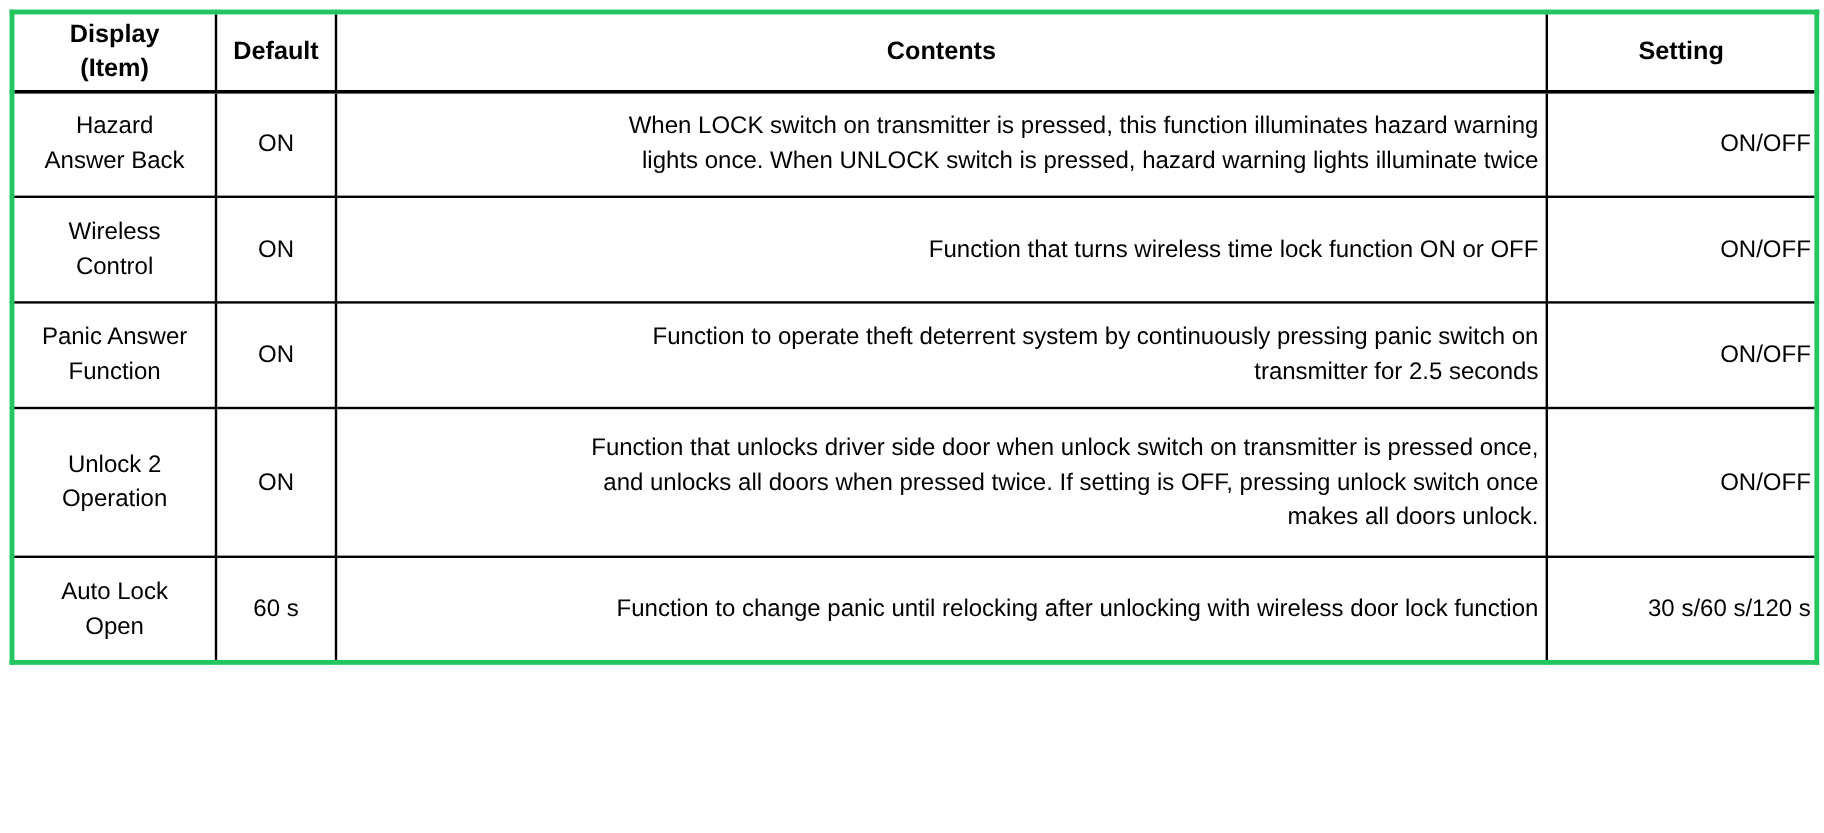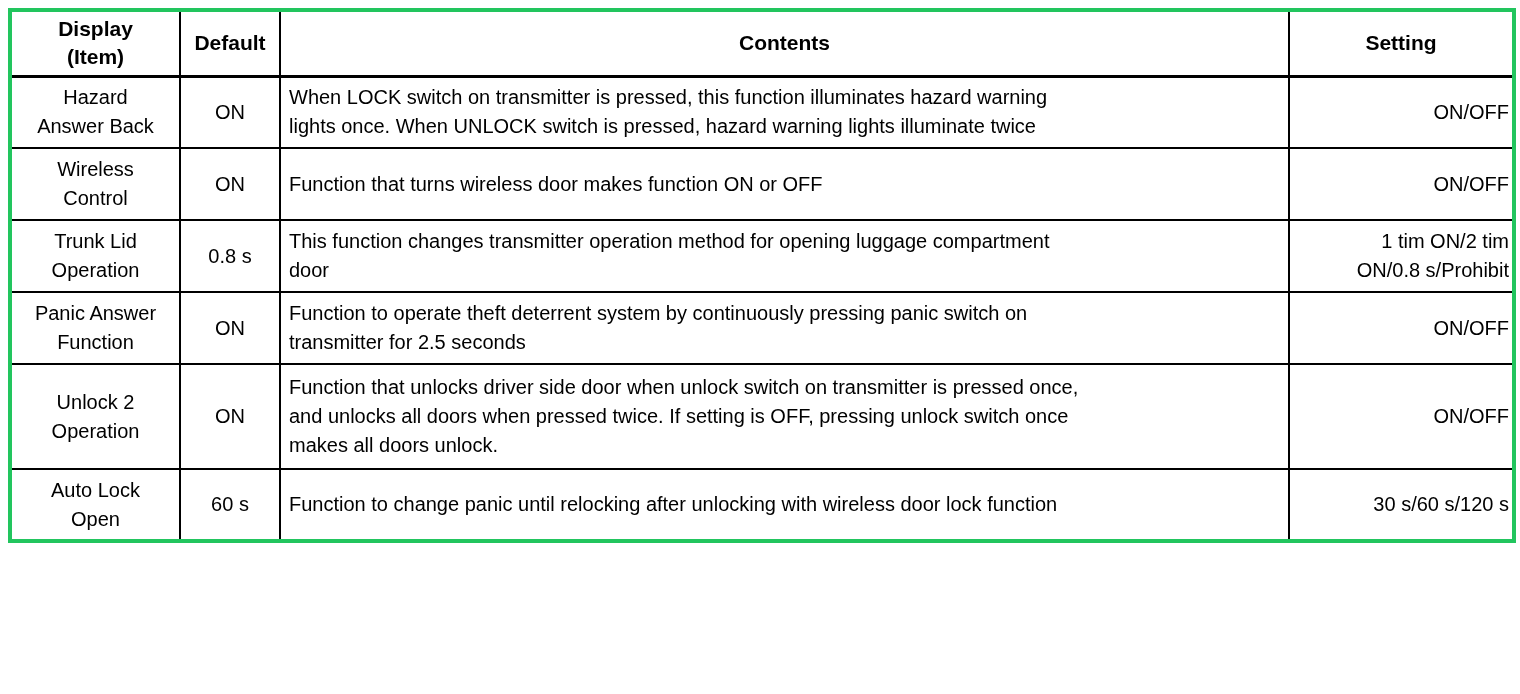--- a/index.html
+++ b/index.html
@@ -54,31 +54,31 @@
   td.cell-item {
     text-align: center;
     white-space: pre-line;
     padding: 2px 3px;
   }
   td.cell-default {
     text-align: center;
     padding: 19px 3px;
   }
   td.cell-contents {
-    text-align: left;
+    text-align: right;
     padding: 2px 6px 2px 8px;
     white-space: pre-line;
   }
   td.cell-setting {
     text-align: right;
     white-space: pre-line;
     padding: 2px 3px;
   }
-  tr.r-std  { height: 72px; }
-  tr.r-tall { height: 105px; }
+  tr.r-std  { height: 88px; }
+  tr.r-tall { height: 124px; }
 </style>
 </head>
 <body>
 
 <div class="page">
   <table class="settings">
     <colgroup>
       <col class="c-item">
       <col class="c-default">
       <col class="c-contents">
@@ -99,31 +99,22 @@
 Answer Back</td>
         <td class="cell-default">ON</td>
         <td class="cell-contents">When LOCK switch on transmitter is pressed, this function illuminates hazard warning
 lights once. When UNLOCK switch is pressed, hazard warning lights illuminate twice</td>
         <td class="cell-setting">ON/OFF</td>
       </tr>
       <tr class="r-std">
         <td class="cell-item">Wireless
 Control</td>
         <td class="cell-default">ON</td>
-        <td class="cell-contents">Function that turns wireless door makes function ON or OFF</td>
+        <td class="cell-contents">Function that turns wireless time lock function ON or OFF</td>
         <td class="cell-setting">ON/OFF</td>
-      </tr>
-      <tr class="r-std">
-        <td class="cell-item">Trunk Lid
-Operation</td>
-        <td class="cell-default">0.8 s</td>
-        <td class="cell-contents">This function changes transmitter operation method for opening luggage compartment
-door</td>
-        <td class="cell-setting">1 tim ON/2 tim
-ON/0.8 s/Prohibit</td>
       </tr>
       <tr class="r-std">
         <td class="cell-item">Panic Answer
 Function</td>
         <td class="cell-default">ON</td>
         <td class="cell-contents">Function to operate theft deterrent system by continuously pressing panic switch on
 transmitter for 2.5 seconds</td>
         <td class="cell-setting">ON/OFF</td>
       </tr>
       <tr class="r-tall">

